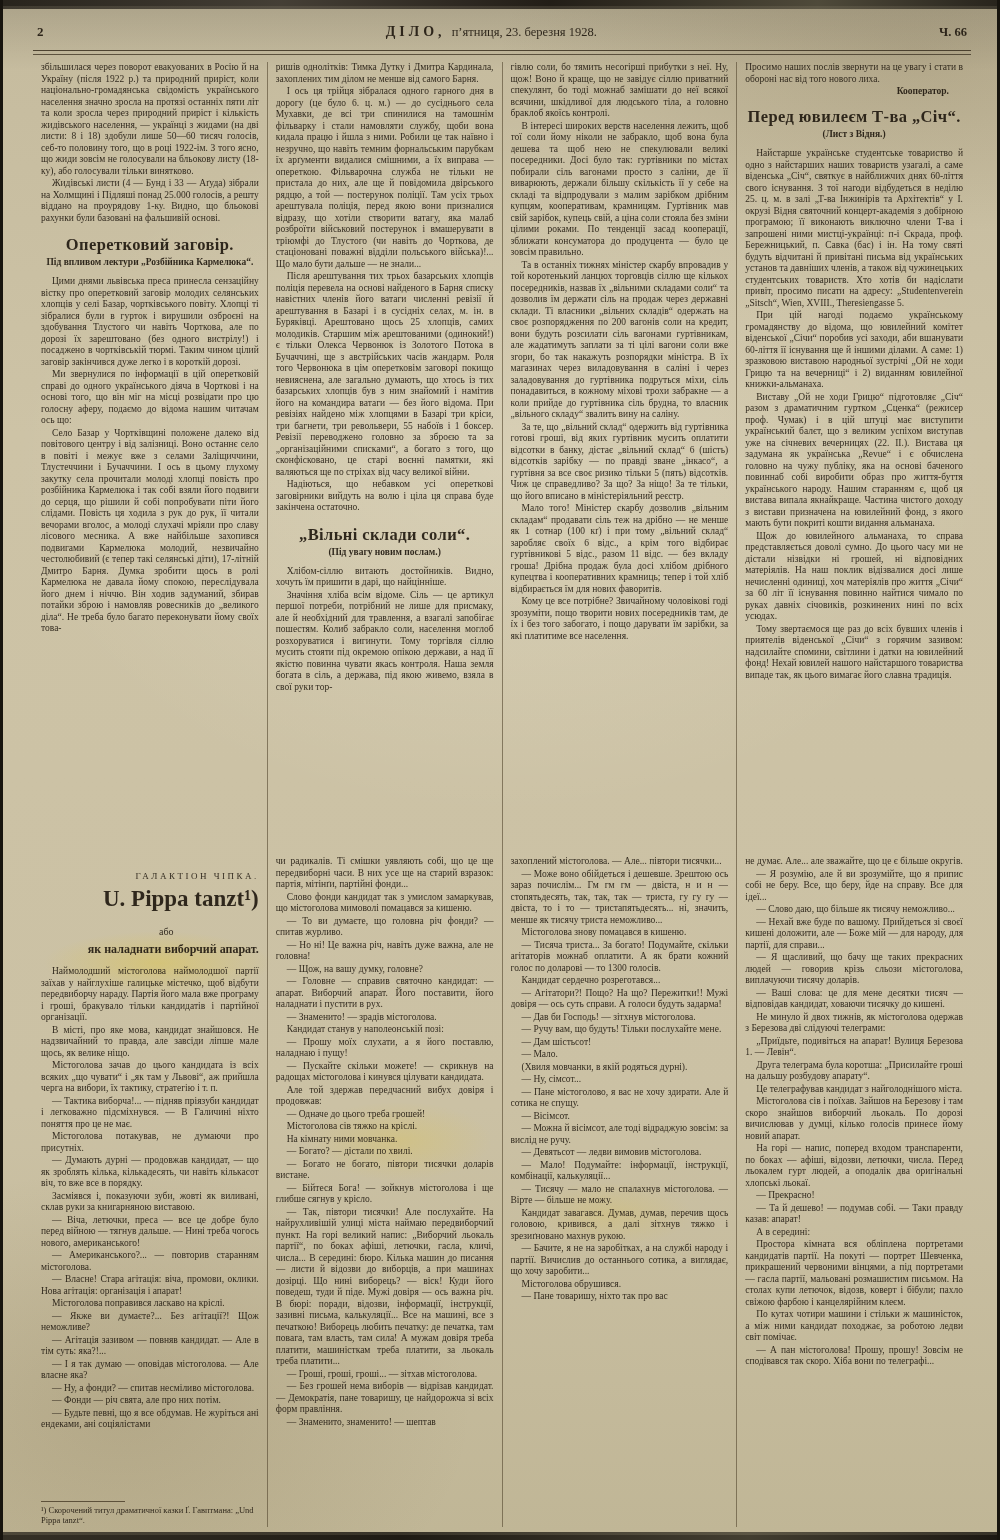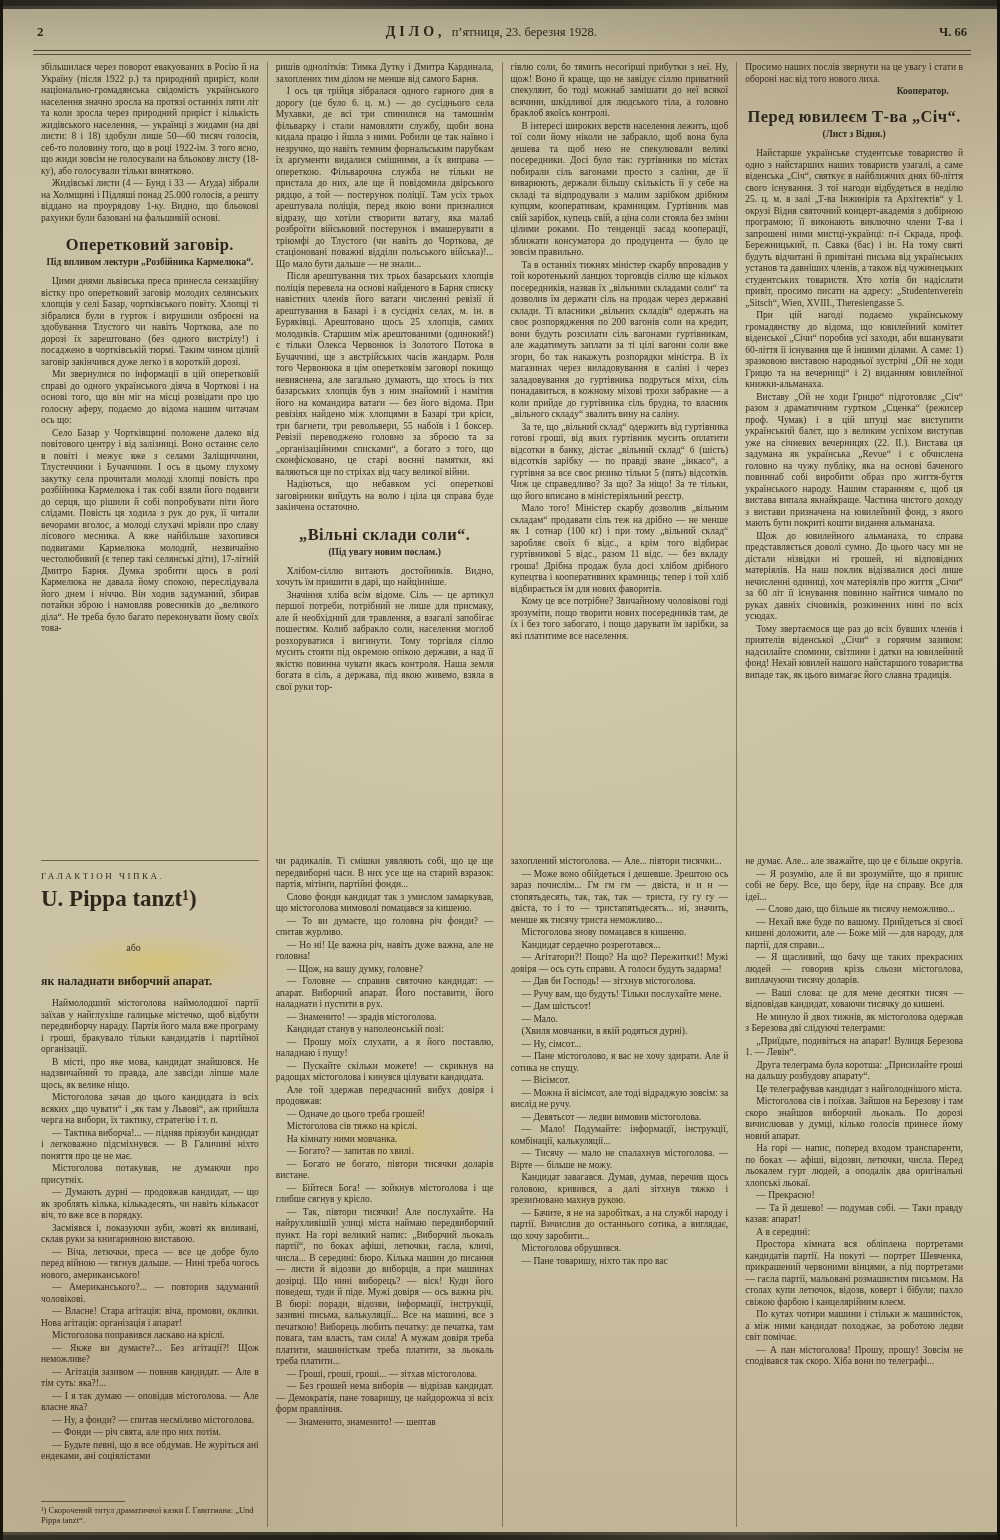--- a/index.html
+++ b/index.html
@@ -44,40 +44,40 @@
     position:absolute;top:56px;left:30px;right:26px;bottom:8px;
     display:flex;
   }
   .col{
     flex:1 1 0;min-width:0;padding:0 8px;
     border-right:1px solid rgba(86,72,48,.62);
     display:flex;flex-direction:column;overflow:hidden;
   }
   .col:last-child{border-right:none;}
   .upper{height:794px;overflow:hidden;flex:none;}
-  .lower{flex:1 1 auto;overflow:hidden;display:flex;flex-direction:column;}
+  .lower{flex:1 1 auto;overflow:hidden;display:flex;flex-direction:column;align-items:flex-end;}
 
   p.para{
     margin:0 0 1px;font-size:9.5px;line-height:11.5px;
     text-align:justify;text-indent:11px;
   }
   .cont p.para:first-child{text-indent:0;}
   .headline{
     font-size:16.5px;font-weight:bold;text-align:center;
     margin:11px 0 3px;letter-spacing:.4px;line-height:19px;
   }
   .subhead{
     font-size:9.5px;font-weight:bold;text-align:center;margin:0 0 8px;line-height:11px;
   }
   .sig{text-align:right;font-weight:bold;font-size:9.5px;padding-right:14px;margin:1px 0 2px;}
 
   .feuil-rule{border-top:1px solid rgba(70,58,38,.7);margin:4px 0 6px;}
   .feuil-author{font-size:9px;letter-spacing:2.5px;margin:4px 0 5px;}
   .feuil-title{font-size:23px;font-weight:bold;line-height:25px;margin:0 0 12px;}
-  .feuil-or{font-size:10px;text-align:center;width:85%;margin:19px 0;}
+  .feuil-or{font-size:10px;text-align:center;width:85%;margin:3px 0;}
   .feuil-sub{font-size:12px;font-weight:bold;margin:2px 0 9px;line-height:15px;}
   .footnote{margin-top:auto;padding-bottom:2px;}
   .footnote-rule{width:84px;border-top:1px solid rgba(70,58,38,.8);margin-bottom:3px;}
   .fn{margin:0;font-size:8.5px;line-height:10px;text-align:left;text-indent:0;}
 </style>
 </head>
 <body>
 
 <div class="page">
   <div class="edge top"></div>
@@ -118,21 +118,21 @@
         <div class="feuil-sub">як наладнати виборчий апарат.</div>
         <div class="paras">
             <p class="para">Наймолодший містоголова наймолодшої партії заїхав у найглухіше галицьке містечко, щоб відбути передвиборчу нараду. Партія його мала вже програму і гроші, бракувало тільки кандидатів і партійної організації.</p>
             <p class="para">В місті, про яке мова, кандидат знайшовся. Не надзвичайний то правда, але завсіди ліпше мале щось, як велике ніщо.</p>
             <p class="para">Містоголова зачав до цього кандидата із всіх всяких „що чувати“ і „як там у Львові“, аж прийшла черга на вибори, їх тактику, стратегію і т. п.</p>
             <p class="para">— Тактика виборча!... — підняв пріязуби кандидат і легковажно підсміхнувся. — В Галичині ніхто поняття про це не має.</p>
             <p class="para">Містоголова потакував, не думаючи про присутніх.</p>
             <p class="para">— Думають дурні — продовжав кандидат, — що як зроблять кілька, кількадесять, чи навіть кількасот віч, то вже все в порядку.</p>
             <p class="para">Засміявся і, показуючи зуби, жовті як виливані, склав руки за книгарняною виставою.</p>
             <p class="para">— Віча, летючки, преса — все це добре було перед війною — тягнув дальше. — Нині треба чогось нового, американського!</p>
-            <p class="para">— Американського?... — повторив задуманий чоловікові.</p>
+            <p class="para">— Американського?... — повторив старанням містоголова.</p>
             <p class="para">— Власне! Стара агітація: віча, промови, оклики. Нова агітація: організація і апарат!</p>
             <p class="para">Містоголова поправився ласкаво на кріслі.</p>
             <p class="para">— Якже ви думаєте?... Без агітації?! Щож неможливе?</p>
             <p class="para">— Агітація зазивом — повняв кандидат. — Але в тім суть: яка?!...</p>
             <p class="para">— І я так думаю — оповідав містоголова. — Але власне яка?</p>
             <p class="para">— Ну, а фонди? — спитав несміливо містоголова.</p>
             <p class="para">— Фонди — річ свята, але про них потім.</p>
             <p class="para">— Будьте певні, що я все обдумав. Не журіться ані ендеками, ані соціялістами</p>
           </div>
         <div class="footnote">
@@ -166,21 +166,21 @@
             <p class="para">— Щож, на вашу думку, головне?</p>
             <p class="para">— Головне — справив святочно кандидат: — апарат. Виборчий апарат. Його поставити, його наладнати і пустити в рух.</p>
             <p class="para">— Знаменито! — зрадів містоголова.</p>
             <p class="para">Кандидат станув у наполеонській позі:</p>
             <p class="para">— Прошу моїх слухати, а я його поставлю, наладнаю і пущу!</p>
             <p class="para">— Пускайте скільки можете! — скрикнув на радощах містоголова і кинувся цілувати кандидата.</p>
             <p class="para">Але той здержав передчасний вибух довіря і продовжав:</p>
             <p class="para">— Одначе до цього треба грошей!</p>
             <p class="para">Містоголова сів тяжко на кріслі.</p>
             <p class="para">На кімнату ними мовчанка.</p>
-            <p class="para">— Богато? — запитав по хвилі.</p>
+            <p class="para">— Богато? — дістали по хвилі.</p>
             <p class="para">— Богато не богато, півтори тисячки доларів вистане.</p>
             <p class="para">— Бійтеся Бога! — зойкнув містоголова і ще глибше сягнув у крісло.</p>
             <p class="para">— Так, півтори тисячки! Але послухайте. На найрухливішій улиці міста наймаю передвиборчий пункт. На горі великий напис: „Виборчий льокаль партії“, по боках афіші, летючки, гасла, кличі, числа... В середині: бюро. Кілька машин до писання — листи й відозви до виборців, а при машинах дозірці. Що нині виборець? — віск! Куди його поведеш, туди й піде. Мужі довіря — ось важна річ. В бюрі: поради, відозви, інформації, інструкції, зазивні письма, калькуляції... Все на машині, все з печаткою! Виборець любить печатку: де печатка, там повага, там власть, там сила! А мужам довіря треба платити, машиністкам треба платити, за льокаль треба платити...</p>
             <p class="para">— Гроші, гроші, гроші... — зітхав містоголова.</p>
             <p class="para">— Без грошей нема виборів — відрізав кандидат. — Демократія, пане товаришу, це найдорожча зі всіх форм правління.</p>
             <p class="para">— Знаменито, знаменито! — шептав</p>
           </div>
       </div>
     </section>
 
@@ -193,20 +193,21 @@
             <p class="para">За те, що „вільний склад“ одержить від гуртівника готові гроші, від яких гуртівник мусить оплатити відсотки в банку, дістає „вільний склад“ 6 (шість) відсотків зарібку — по правді зване „інкасо“, а гуртівня за все своє ризико тільки 5 (пять) відсотків. Чиж це справедливо? За що? За ніщо! За те тільки, що його вписано в міністеріяльний реєстр.</p>
             <p class="para">Мало того! Міністер скарбу дозволив „вільним складам“ продавати сіль теж на дрібно — не менше як 1 сотнар (100 кґ) і при тому „вільний склад“ заробляє своїх 6 відс., а крім того відбирає гуртівникові 5 відс., разом 11 відс. — без вкладу гроша! Дрібна продаж була досі хлібом дрібного купецтва і кооперативних крамниць; тепер і той хліб відбирається їм для нових фаворитів.</p>
             <p class="para">Кому це все потрібне? Звичайному чоловікові годі зрозуміти, пощо творити нових посередників там, де їх і без того забогато, і пощо дарувати їм зарібки, за які платитиме все населення.</p>
           </div>
       </div>
       <div class="lower">
         <div class="paras cont">
             <p class="para">захоплений містоголова. — Але... півтори тисячки...</p>
             <p class="para">— Може воно обійдеться і дешевше. Зрештою ось зараз почислім... Гм гм гм — двіста, н и н — стопятьдесять, так, так, так — триста, гу гу гу — двіста, то і то — тристапятьдесять... ні, значить, менше як тисячу триста неможливо...</p>
             <p class="para">Містоголова знову помацався в кишеню.</p>
+            <p class="para">— Тисяча триста... За богато! Подумайте, скільки агітаторів можнаб оплатити. А як брати кожний голос по доларові — то 1300 голосів.</p>
             <p class="para">Кандидат сердечно розреготався...</p>
             <p class="para">— Агітатори?! Пощо? На що? Пережитки!! Мужі довіря — ось суть справи. А голоси будуть задарма!</p>
             <p class="para">— Дав би Господь! — зітхнув містоголова.</p>
             <p class="para">— Ручу вам, що будуть! Тільки послухайте мене.</p>
             <p class="para">— Дам шістьсот!</p>
             <p class="para">— Мало.</p>
             <p class="para">(Хвиля мовчанки, в якій родяться дурні).</p>
             <p class="para">— Ну, сімсот...</p>
             <p class="para">— Пане містоголово, я вас не хочу здирати. Але й сотика не спущу.</p>
             <p class="para">— Вісімсот.</p>

